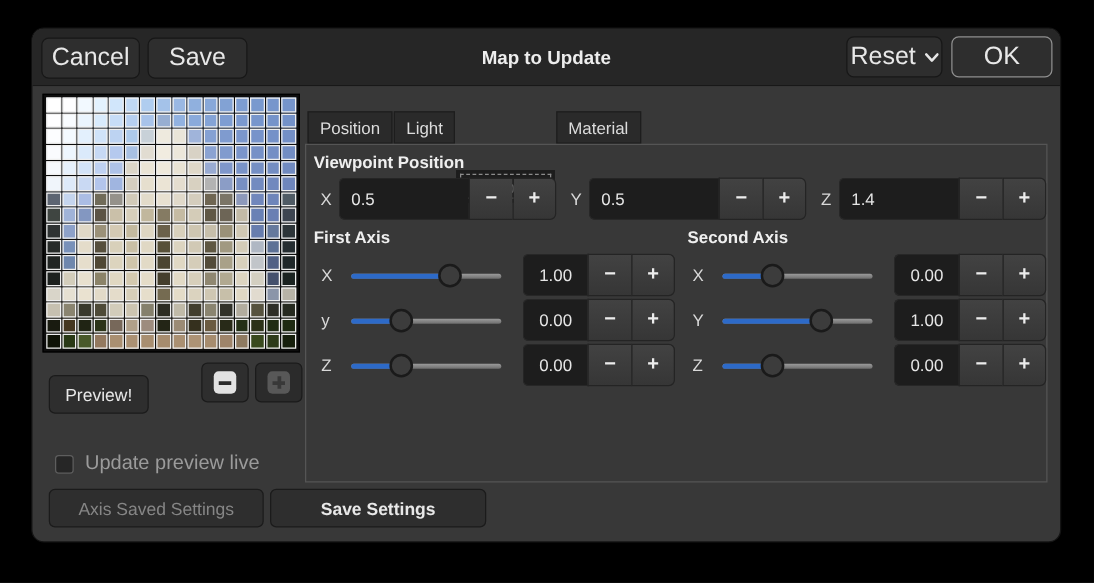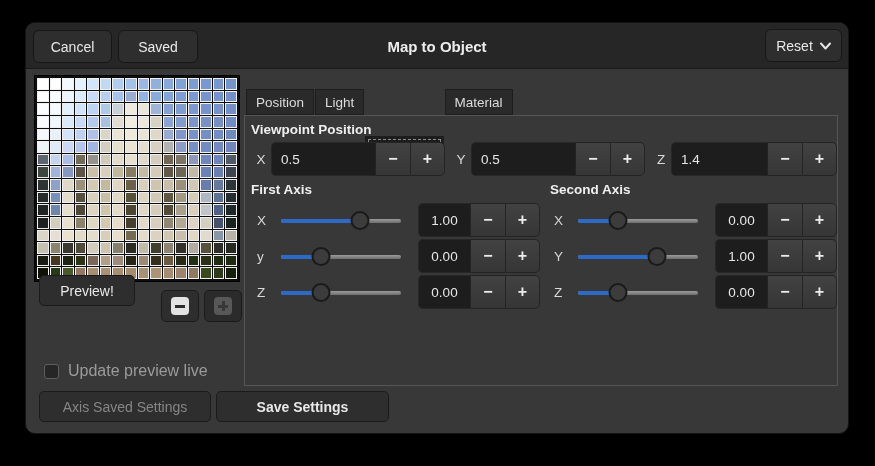--- a/index.html
+++ b/index.html
@@ -8,35 +8,35 @@
 
   .dialog { position:absolute; left:25px; top:22px; width:824px; height:412px;
             background:var(--dialog_bg,#383838); border:1px solid #141414; border-radius:10px; }
 
   
   .hdr { position:absolute; left:0; top:0; right:0; height:46px; background:var(--header_bg,#262626);
          border-radius:9px 9px 0 0; border-bottom:1px solid #181818; }
   .hdr .left { position:absolute; left:7px; top:7px; display:flex; gap:6px; }
   .hdr .right { position:absolute; right:6px; top:6px; display:flex; gap:7px; }
   .hbtn { height:33px; background:#2e2e2e; border:1px solid #171717; border-radius:6px;
-          color:#e8e8e8; font-size:14px; display:flex; align-items:center; justify-content:center; cursor:pointer; }
+          color:#e8e8e8; font-size:20px; display:flex; align-items:center; justify-content:center; cursor:pointer; }
   .hbtn.cancel { width:79px; } .hbtn.help { width:80px; }
   .hbtn.reset { width:77px; gap:7px; } .hbtn.ok { width:81px; border-color:#8f8f8f; }
   .title { position:absolute; left:50%; top:0; height:46px; transform:translateX(-50%);
            display:flex; align-items:center; color:#ededed; font-weight:bold; font-size:15px; }
 
   
   .preview { position:absolute; left:8px; top:52px; width:206px; height:207px; background:#0d0d0d;
              border:1px solid #000; display:grid; grid-template-columns:repeat(16,1fr); grid-auto-rows:1fr;
              gap:1px; padding:2px; cursor:crosshair; }
   .tile { border:1px solid #efefef; }
 
   .btn { background:#2e2e2e; border:1px solid #1b1b1b; border-radius:5px; color:#e8e8e8;
          font-size:14px; display:flex; align-items:center; justify-content:center; cursor:pointer; }
-  .preview-btn { position:absolute; left:13px; top:252px; width:96px; height:31px; }
+  .preview-btn { position:absolute; left:13px; top:277px; width:80px; height:31px; }
   .zoom-out { position:absolute; left:135px; top:267px; width:38px; height:32px; }
   .zoom-in  { position:absolute; left:178px; top:267px; width:38px; height:32px; background:#2b2b2b; }
   .zicon { width:18px; height:18px; border-radius:4px; position:relative; }
   .zicon.out { background:#e2e2e2; }
   .zicon.out::after { content:""; position:absolute; left:4px; top:7.5px; width:10px; height:3px; background:#2a2a2a; }
   .zicon.in { background:#585858; }
   .zicon.in::before { content:""; position:absolute; left:4px; top:7.5px; width:10px; height:3px; background:#383838; }
   .zicon.in::after  { content:""; position:absolute; left:7.5px; top:4px; width:3px; height:10px; background:#383838; }
 
   .chkrow { position:absolute; left:18px; display:flex; align-items:center; gap:9px; height:16px; }
@@ -97,30 +97,31 @@
 </style>
 </head>
 <body>
 
 <div class="screen">
   <div class="dialog">
 
     <div class="hdr">
       <div class="left">
         <div class="hbtn cancel">Cancel</div>
-        <div class="hbtn help">Saved</div>
+        <div class="hbtn help">Save</div>
       </div>
-      <div class="title">Map to Object</div>
+      <div class="title">Map to Update</div>
       <div class="right">
         <div class="hbtn reset">
           <span>Reset</span>
           <svg class="chev" width="11" height="8" viewBox="0 0 11 8">
             <polyline points="1,1.5 5.5,6.5 10,1.5" fill="none" stroke="#e6e6e6" stroke-width="2" stroke-linecap="round" stroke-linejoin="round"></polyline>
           </svg>
         </div>
+        <div class="hbtn ok">OK</div>
       </div>
     </div>
 
     <div class="preview">
         <div class="tile" style="background: rgb(255, 255, 255);"></div>
         <div class="tile" style="background: rgb(254, 254, 255);"></div>
         <div class="tile" style="background: rgb(242, 249, 255);"></div>
         <div class="tile" style="background: rgb(227, 242, 254);"></div>
         <div class="tile" style="background: rgb(209, 230, 251);"></div>
         <div class="tile" style="background: rgb(192, 217, 245);"></div>

